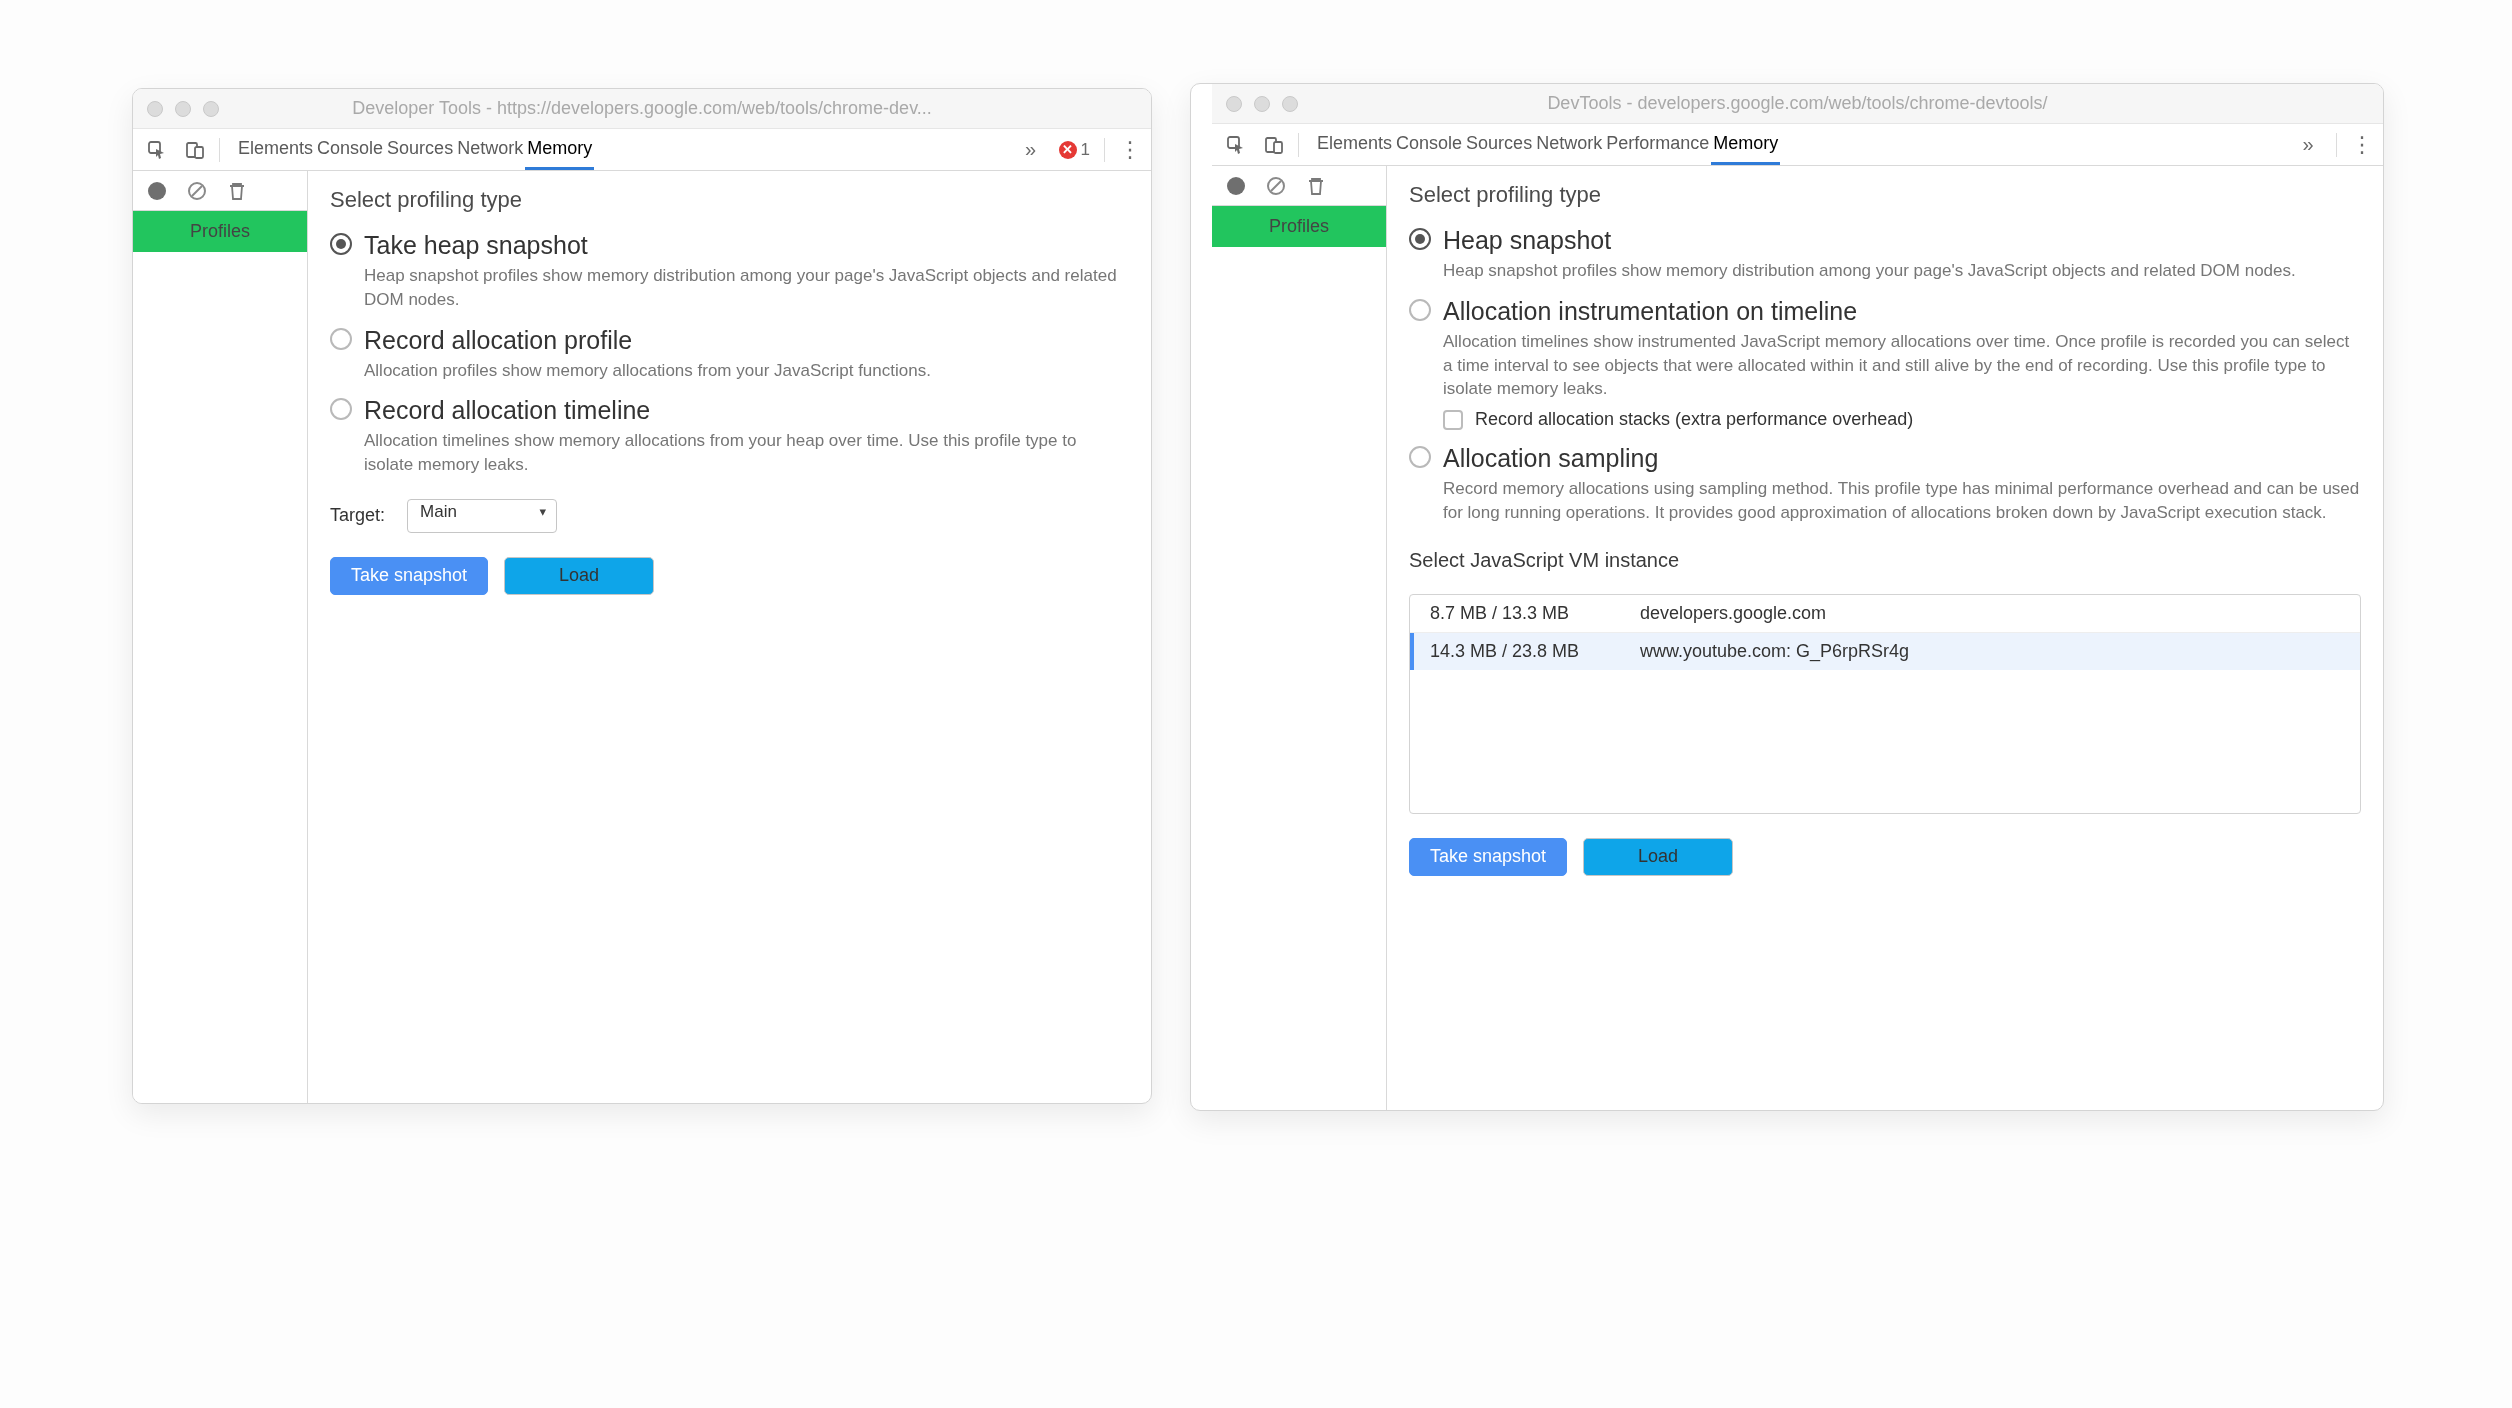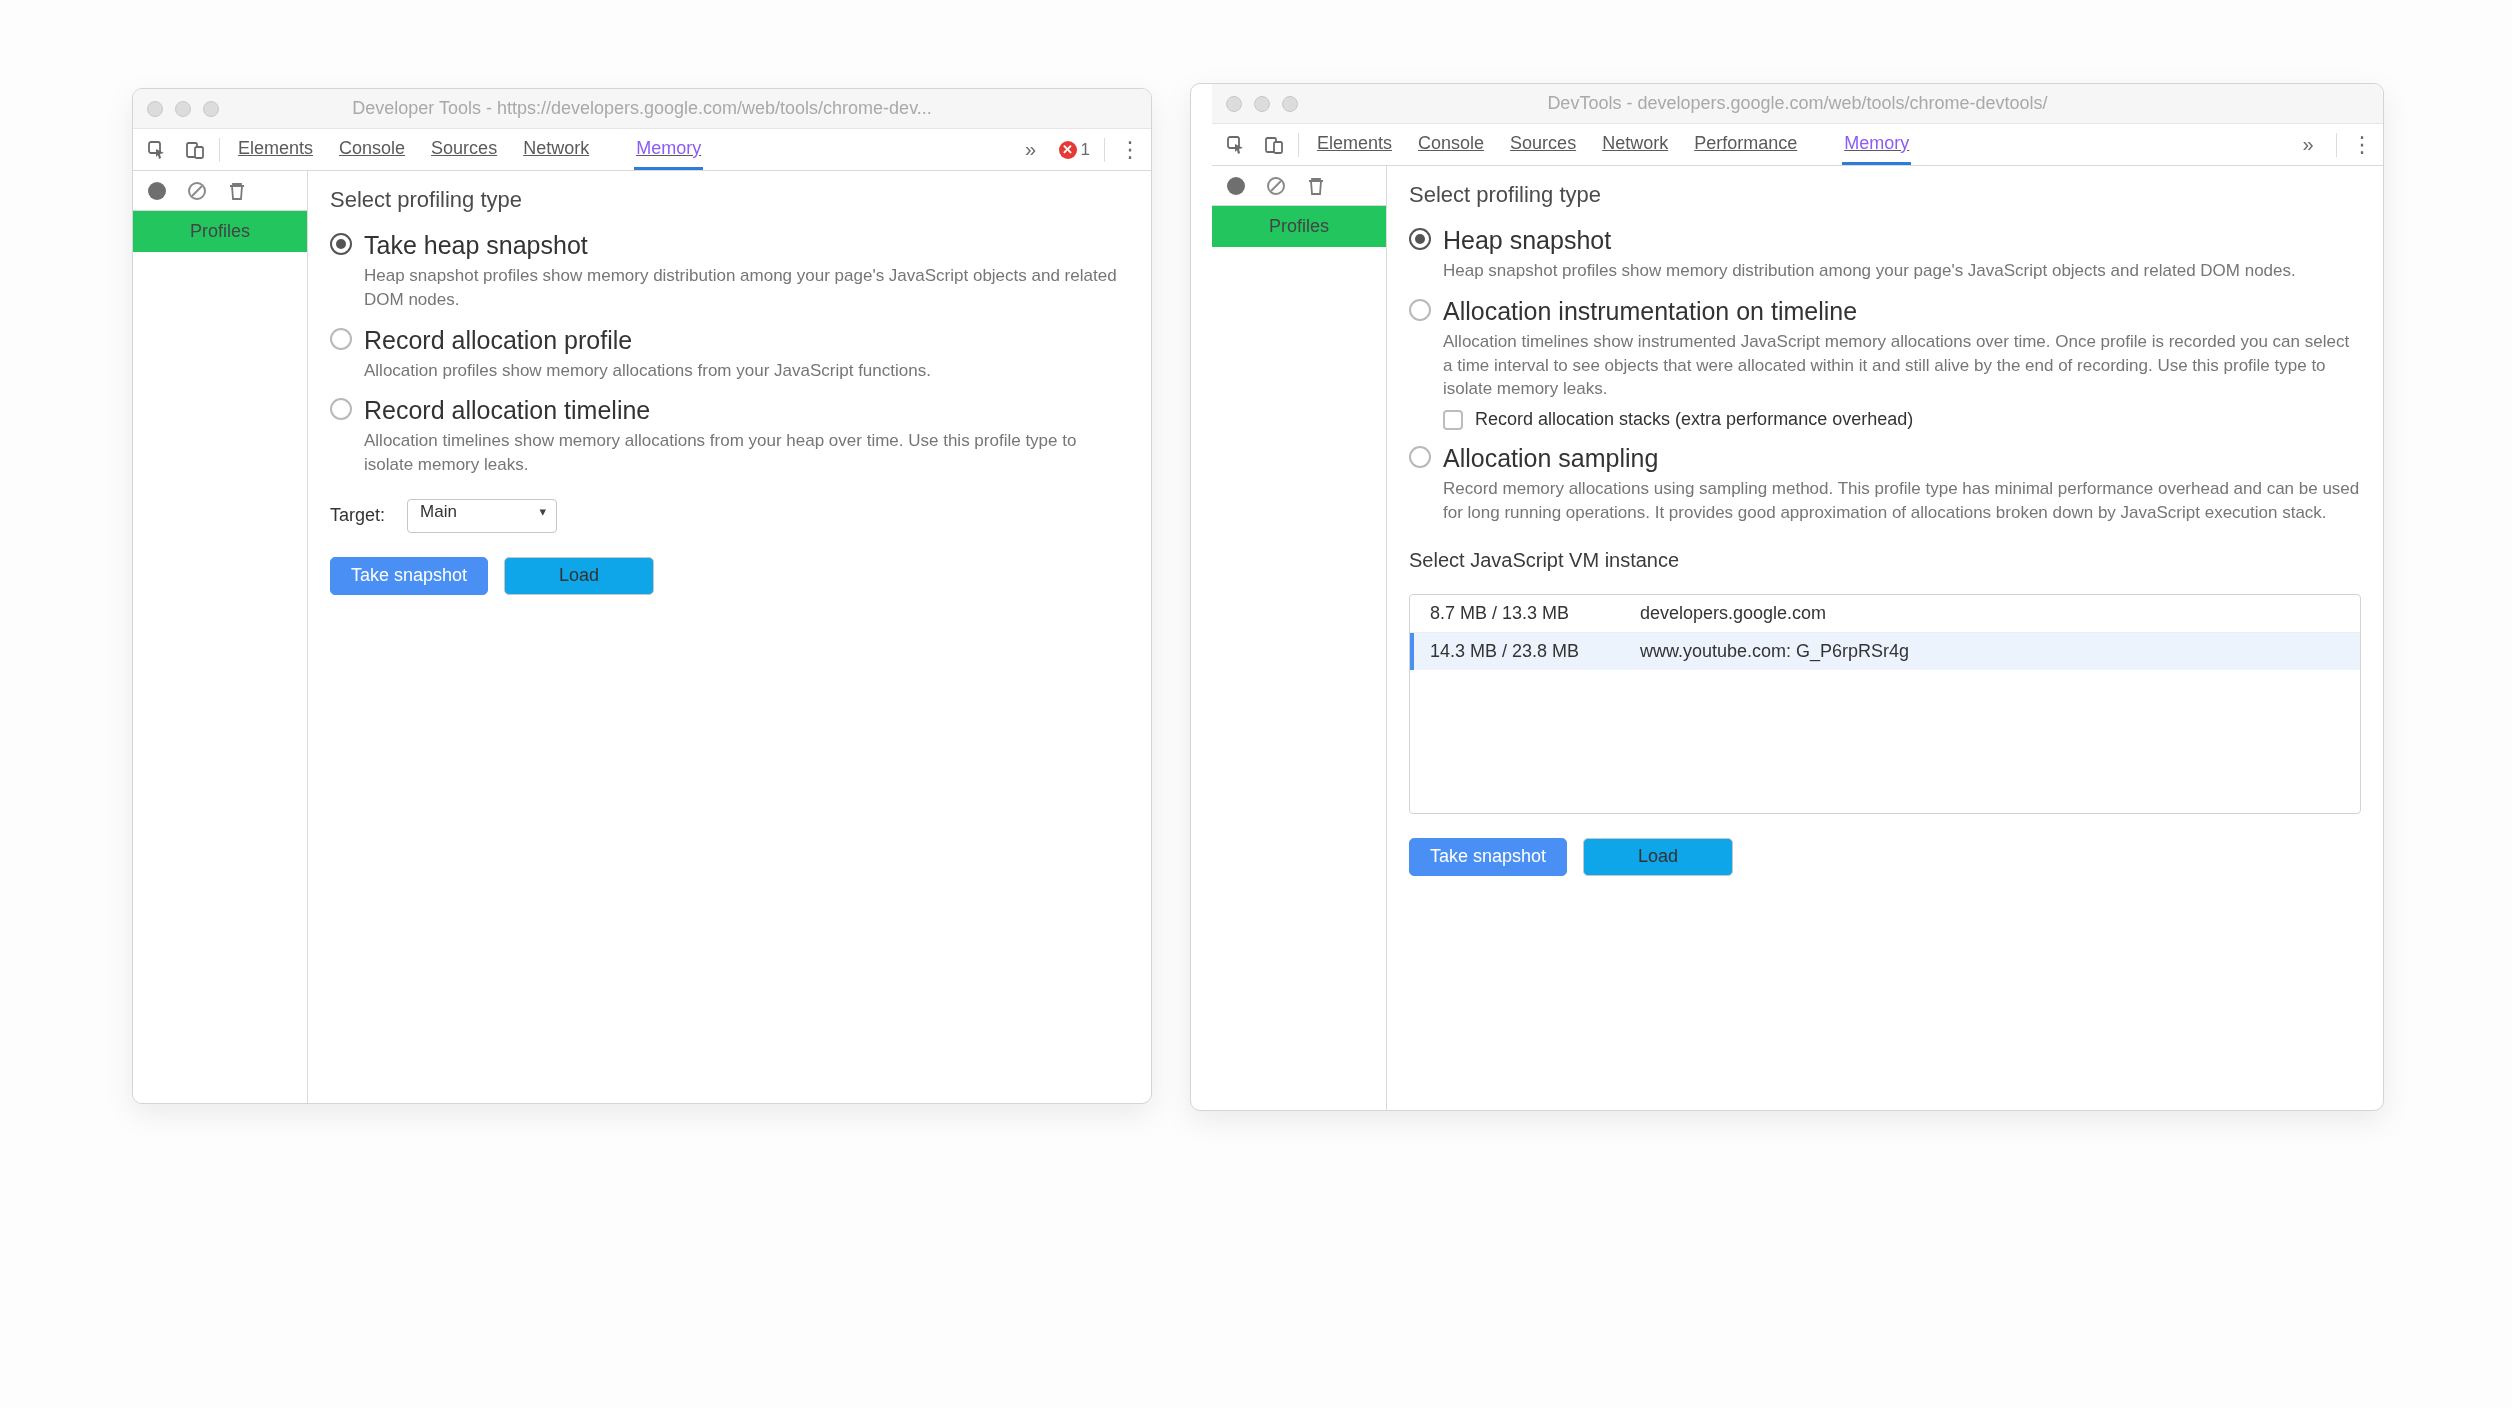--- a/index.html
+++ b/index.html
@@ -59,34 +59,31 @@
     gap: 10px;
     background: #fff;
   }
   .icon-btn {
     width: 28px; height: 28px;
     display: inline-flex; align-items: center; justify-content: center;
     color: #6a6a6a;
   }
   .tabs {
     display: flex;
-    gap: 22px;
     margin-left: 6px;
     font-size: 18px;
     color: #5a5a5a;
-    text-decoration: underline;
   }
   .tab {
     padding: 9px 2px 8px;
     cursor: pointer;
   }
   .tab.active {
-    color: #8b5cf6;
+    color: #000000;
     border-bottom: 3px solid #2f7bd8;
-    margin-left: 21px;
   }
   .tab-right {
     margin-left: auto;
     display: flex;
     align-items: center;
     gap: 14px;
   }
   .err-badge {
     display: inline-flex; align-items: center; gap: 4px;
     color: #6a6a6a; font-size: 17px;

